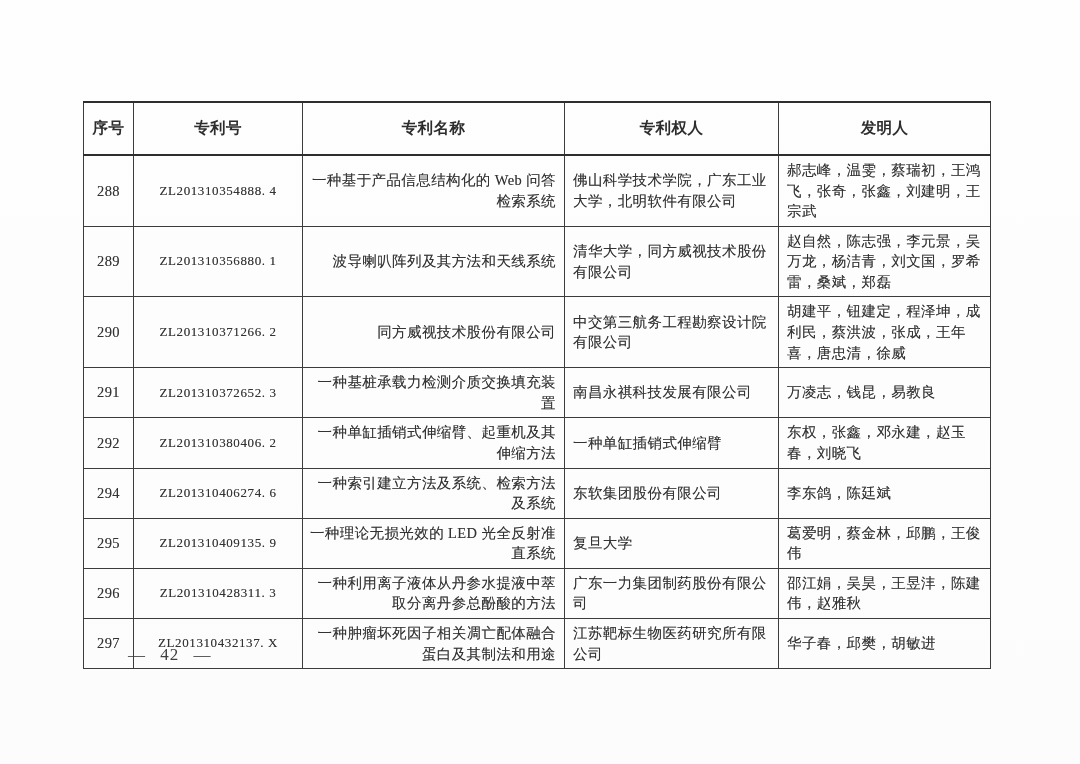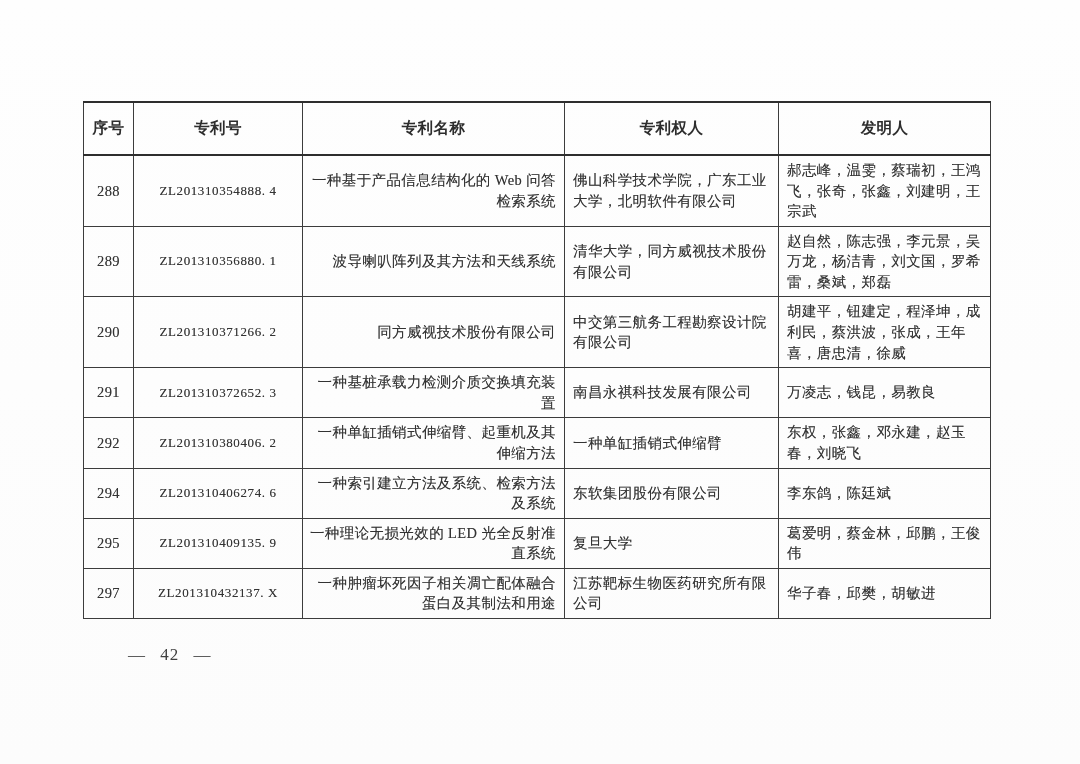--- a/index.html
+++ b/index.html
@@ -123,20 +123,27 @@
     <td class="col-inventors">李东鸽，陈廷斌</td>
   </tr>
         <tr>
     <td class="col-no">295</td>
     <td class="col-patno">ZL201310409135. 9</td>
     <td class="col-title">一种理论无损光效的 LED 光全反射准直系统</td>
     <td class="col-patentee">复旦大学</td>
     <td class="col-inventors">葛爱明，蔡金林，邱鹏，王俊伟</td>
   </tr>
         <tr>
+    <td class="col-no">296</td>
+    <td class="col-patno">ZL201310428311. 3</td>
+    <td class="col-title">一种利用离子液体从丹参水提液中萃取分离丹参总酚酸的方法</td>
+    <td class="col-patentee">广东一力集团制药股份有限公司</td>
+    <td class="col-inventors">邵江娟，吴昊，王昱沣，陈建伟，赵雅秋</td>
+  </tr>
+        <tr>
     <td class="col-no">297</td>
     <td class="col-patno">ZL201310432137. X</td>
     <td class="col-title">一种肿瘤坏死因子相关凋亡配体融合蛋白及其制法和用途</td>
     <td class="col-patentee">江苏靶标生物医药研究所有限公司</td>
     <td class="col-inventors">华子春，邱樊，胡敏进</td>
   </tr>
       </tbody>
   </table>
 
   <div class="footer-page-number">— 42 —</div>

